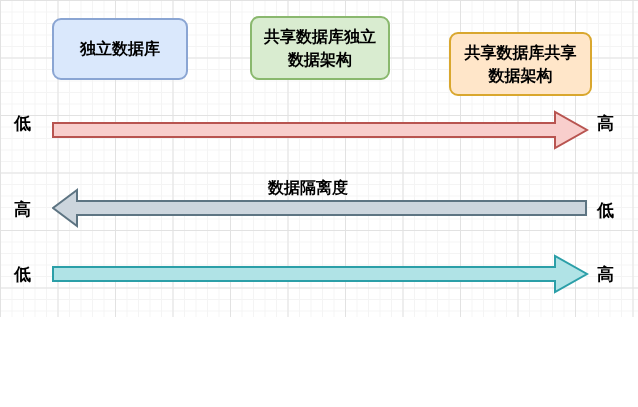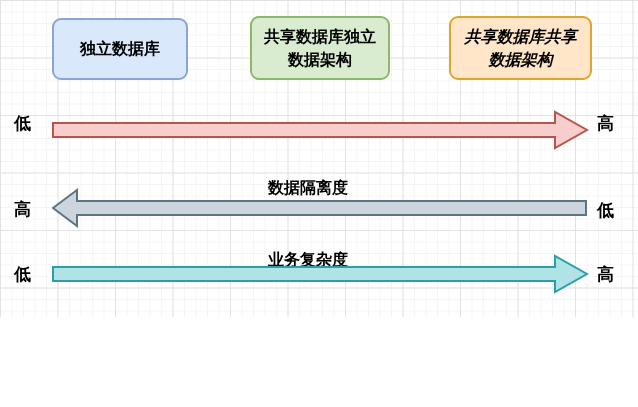--- a/index.html
+++ b/index.html
@@ -30,21 +30,21 @@
     text-align: center;
     font-weight: bold;
     font-size: 16px;
     line-height: 1.45;
     color: #000000;
     white-space: pre-line;
     box-sizing: border-box;
   }
   .box1 { left: 52px;  top: 18px; width: 136px; height: 62px; }
   .box2 { left: 250px; top: 16px; width: 140px; height: 64px; }
-  .box3 { left: 449px; top: 16px; width: 143px; height: 64px; font-style: italic; }
+  .box3 { left: 449px; top: 32px; width: 143px; height: 64px; }
 
   .arrow-title {
     position: absolute;
     left: 308px;
     transform: translateX(-50%);
     font-weight: bold;
     font-size: 16px;
     color: #000000;
     white-space: nowrap;
   }
@@ -92,21 +92,20 @@
     <polygon stroke-width="2" stroke-linejoin="miter" points="1,13 503,13 503,2 535,20 503,38 503,27 1,27" style="fill: rgb(248, 206, 204); stroke: rgb(184, 84, 80);"></polygon>
   </svg>
 
   <div class="arrow-title t2">数据隔离度</div>
   <div class="endpoint l2">高</div>
   <div class="endpoint r2">低</div>
   <svg class="arrow a2" width="536" height="40" viewBox="0 0 536 40">
     <polygon stroke-width="2" stroke-linejoin="miter" points="25,2 1,20 25,38 25,27 534,27 534,13 25,13" style="fill: rgb(204, 213, 221); stroke: rgb(93, 116, 130);"></polygon>
   </svg>
 
-  <div class="arrow-title t3">业务复杂度</div>
   <div class="endpoint l3">低</div>
   <div class="endpoint r3">高</div>
   <svg class="arrow a3" width="537" height="40" viewBox="0 0 537 40">
     <polygon stroke-width="2" stroke-linejoin="miter" points="1,13 503,13 503,2 535,20 503,38 503,27 1,27" style="fill: rgb(176, 227, 230); stroke: rgb(43, 159, 168);"></polygon>
   </svg>
 
   <div class="endpoint l4">高</div>
   <div class="endpoint r4">低</div>
   <svg class="arrow a4" width="536" height="40" viewBox="0 0 536 40">
     <polygon stroke-width="2" stroke-linejoin="miter" points="25,2 1,20 25,38 25,27 534,27 534,13 25,13" style="fill: rgb(211, 208, 230); stroke: rgb(109, 105, 158);"></polygon>

